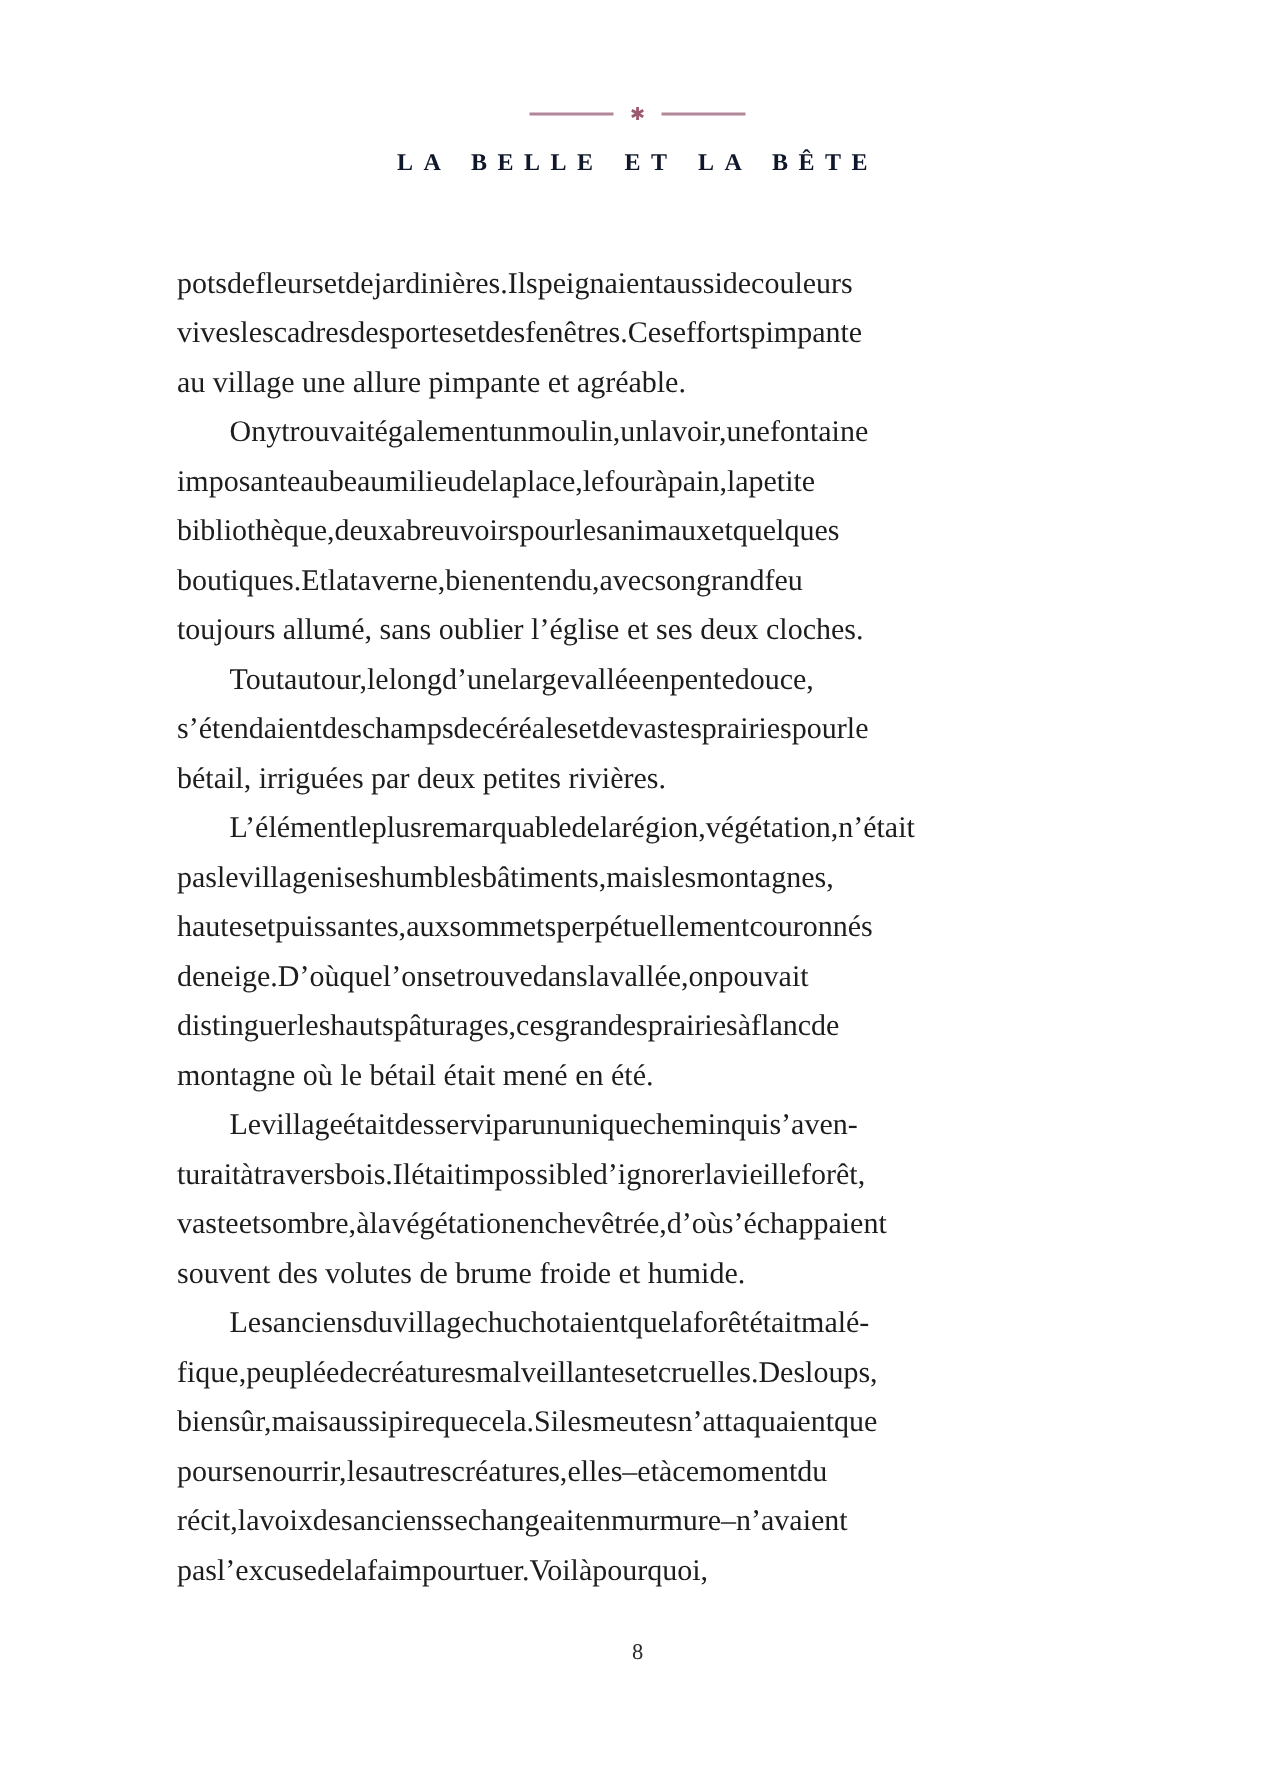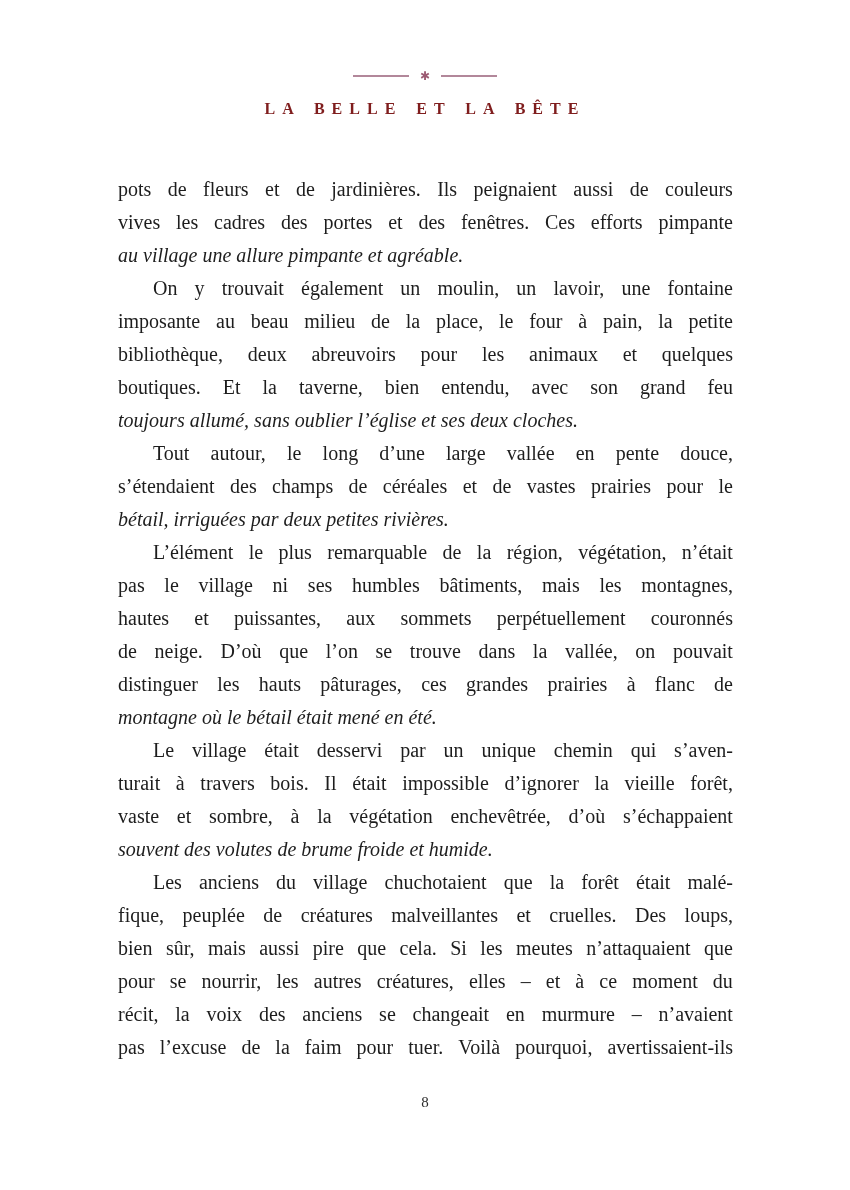--- a/index.html
+++ b/index.html
@@ -37,50 +37,48 @@
     font-size: 12px;
     line-height: 12px;
   }
   
   .title {
     position: absolute;
     top: 100px;
     left: 0;
     width: 100%;
     text-align: center;
-    color: #7f1d1d;
+    color: #0f172a;
     font-size: 16px;
     font-weight: bold;
     letter-spacing: 7px;
     word-spacing: 3px;
     white-space: nowrap;
   }
   
   .body-text {
     position: absolute;
     left: 118px;
     top: 173px;
     width: 615px;
     font-size: 20px;
     color: #1d1d1d;
   }
   .para { margin: 0; }
   .line {
     height: 33px;
     line-height: 33px;
     display: flex;
-    justify-content: space-between;
     white-space: nowrap;
   }
   .line span { display: inline-block; white-space: pre; }
   .line.indent { padding-left: 35px; }
   .line.unjustified {
     display: block;
     text-align: left;
-    font-style: italic;
   }
   
   .pagenum {
     position: absolute;
     top: 1094px;
     left: 0;
     width: 100%;
     text-align: center;
     font-size: 15px;
     color: #2c2c2c;
@@ -378,20 +376,19 @@
         <div class="line">
           <span>pas</span>
           <span>l’excuse</span>
           <span>de</span>
           <span>la</span>
           <span>faim</span>
           <span>pour</span>
           <span>tuer.</span>
           <span>Voilà</span>
           <span>pourquoi,</span>
-          <span>avertissaient-ils</span>
         </div>
       </div>
     </div>
 
   <div class="pagenum">8</div>
 
 </div>
 
 </body></html>

